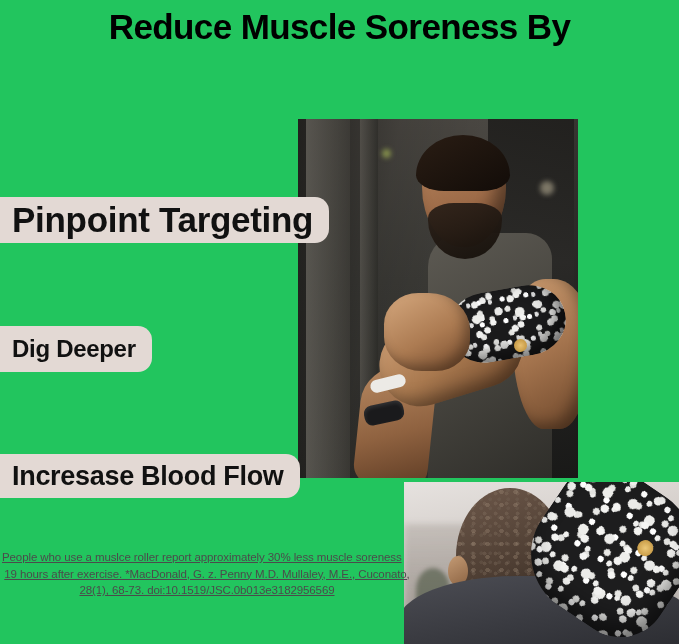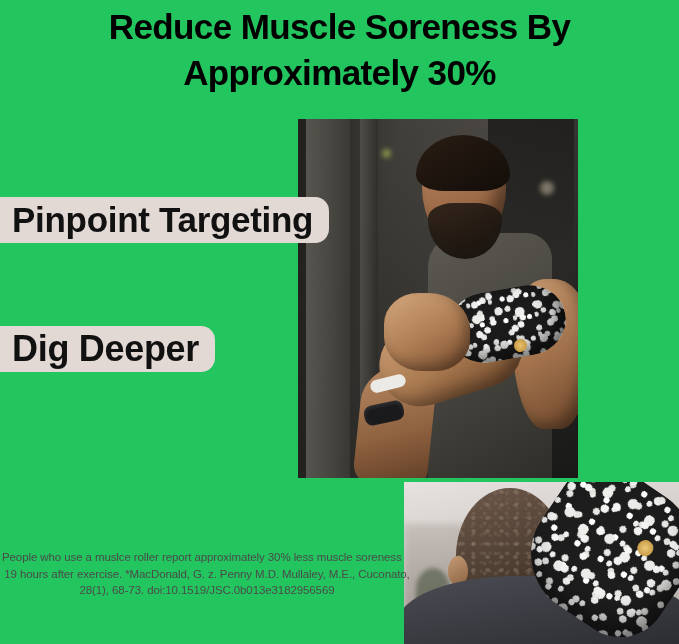--- a/index.html
+++ b/index.html
@@ -283,46 +283,45 @@
     align-items: center;
     background: #e3d9d4;
     border-radius: 0 14px 14px 0;
     color: #111111;
     font-weight: 700;
     letter-spacing: -0.3px;
     box-sizing: border-box;
     padding: 0 16px 0 12px;
   }
   #pill-1 { top: 197px; height: 46px; font-size: 35px; }
-  #pill-2 { top: 326px; height: 46px; font-size: 36px; }
+  #pill-2 { top: 326px; height: 46px; font-size: 24px; }
   #pill-3 { top: 454px; height: 44px; font-size: 27px; }
 
   
   #footnote {
     position: absolute;
     left: 2px;
     top: 549px;
     width: 410px;
     text-align: center;
     font-size: 11.5px;
     line-height: 16.6px;
     color: #4b4b4b;
     letter-spacing: -0.1px;
   }
-  #footnote .fn-line { display: block; }
+  #footnote .fn-line { display: block; text-decoration: underline; }
   #footnote .fn-line:first-child { text-align: left; }
 </style>
 </head>
 <body>
 
 <div id="canvas">
 
   <div id="headline">
     <span class="hl-line">Reduce Muscle Soreness By</span>
-    <span class="hl-line">Approximately 30%</span>
   </div>
 
   <div class="photo" id="photo-gym">
     <div class="gym-bg"></div>
     <div class="gym-pillar p1"></div>
     <div class="gym-pillar p2"></div>
     <div class="gym-rack"></div>
     <div class="gym-bokeh b1"></div>
     <div class="gym-bokeh b2"></div>
     <div class="gym-bokeh b3"></div>
@@ -359,20 +358,23 @@
       <div class="roller-2-dot"></div>
     </div>
   </div>
 
   <div class="pill" id="pill-1">
     <span>Pinpoint Targeting</span>
   </div>
   <div class="pill" id="pill-2">
     <span>Dig Deeper</span>
   </div>
+  <div class="pill" id="pill-3">
+    <span>Incresase Blood Flow</span>
+  </div>
 
   <div id="footnote">
     <span class="fn-line">People who use a muslce roller report approximately 30% less muscle soreness</span>
     <span class="fn-line">19 hours after exercise. *MacDonald, G. z. Penny M.D. Mullaley, M.E., Cuconato,</span>
     <span class="fn-line">28(1), 68-73. doi:10.1519/JSC.0b013e3182956569</span>
   </div>
 
 </div>
 
 </body></html>

